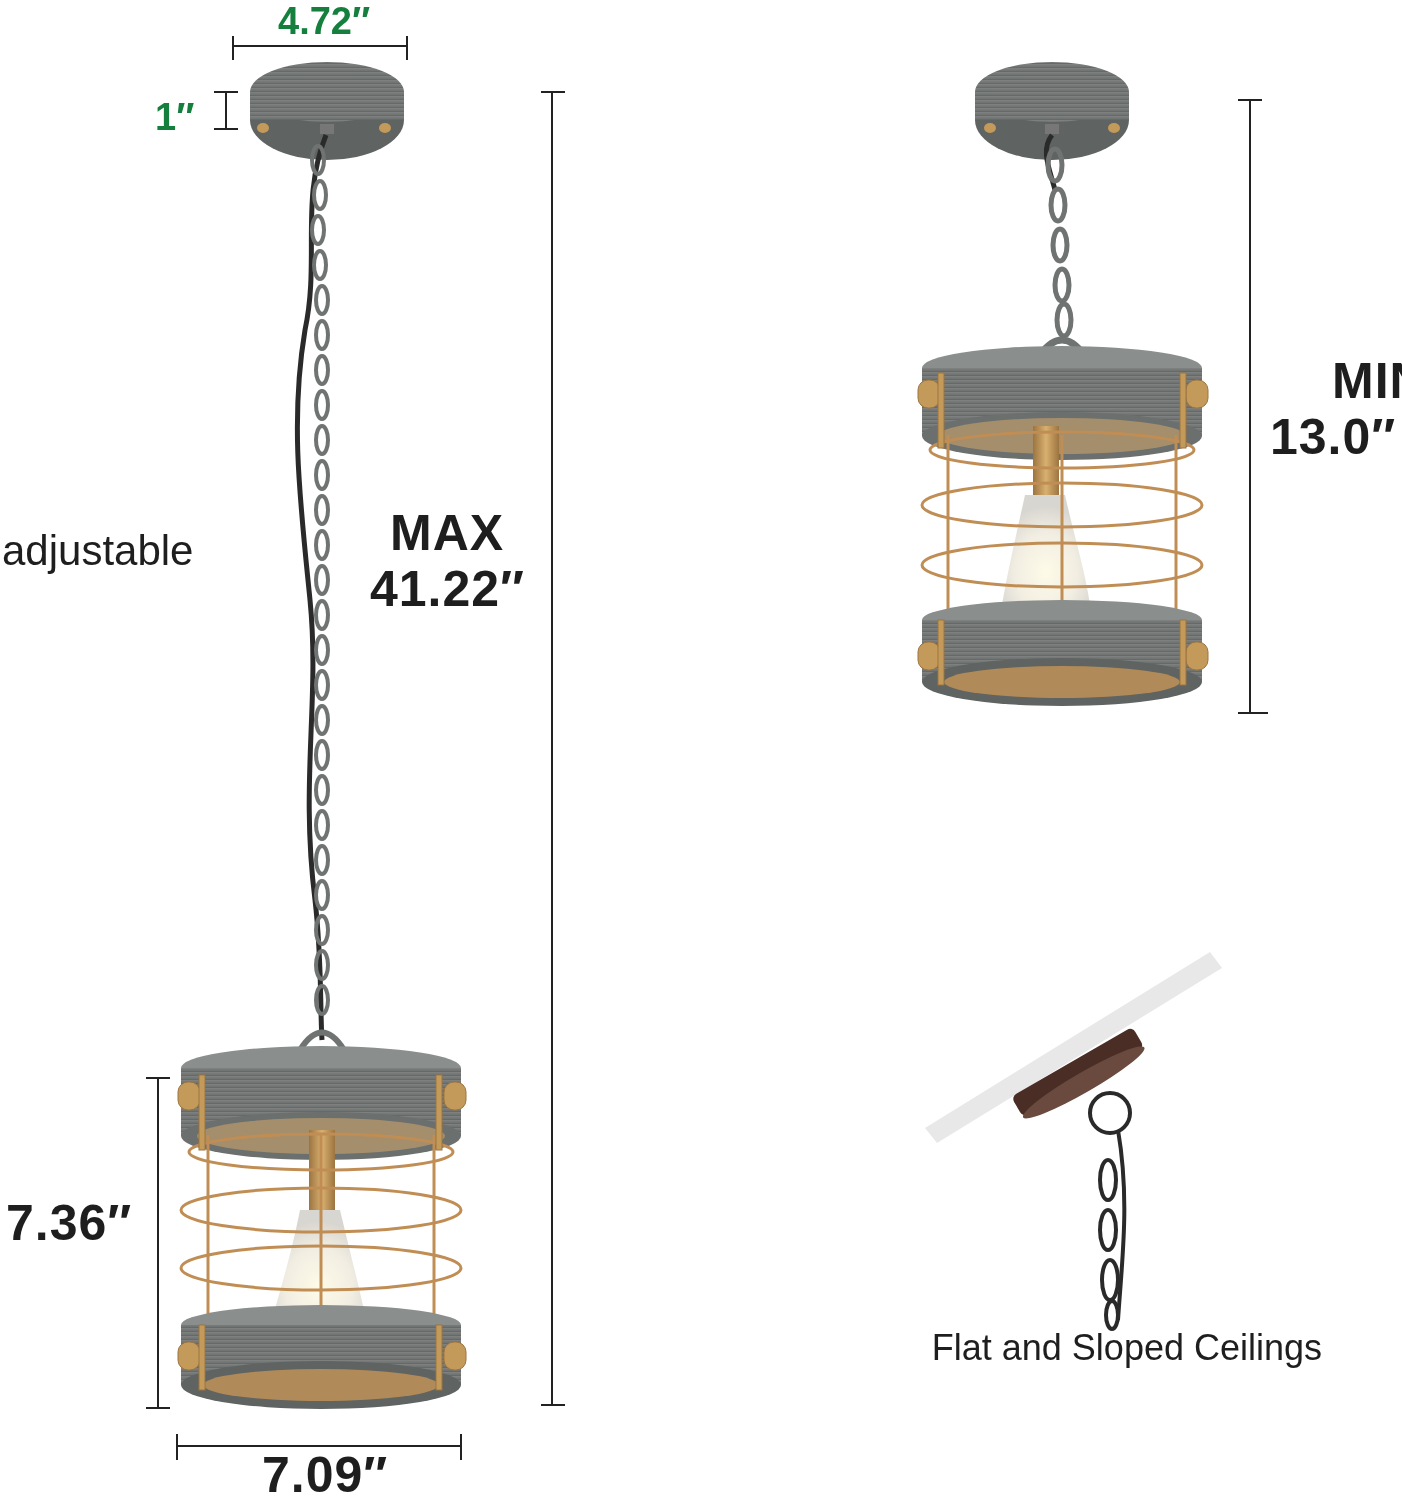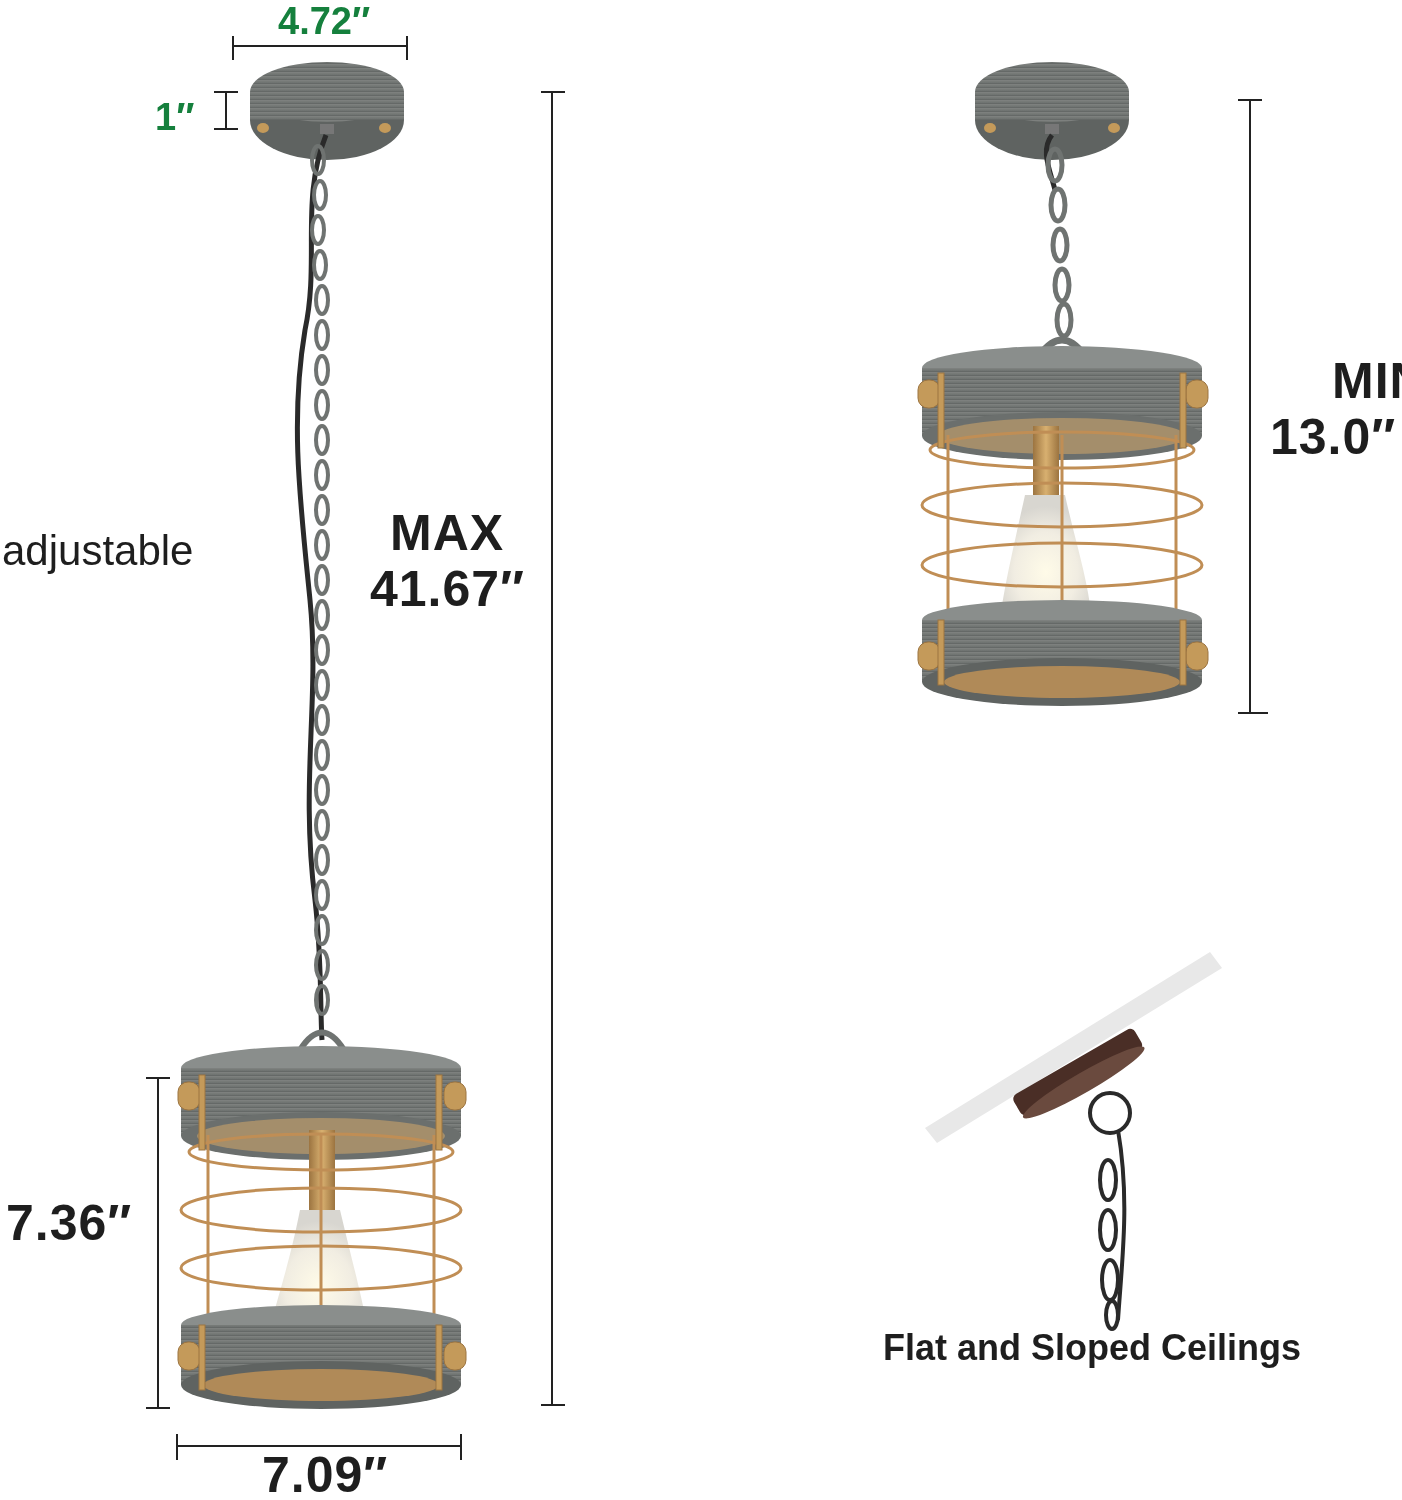--- a/index.html
+++ b/index.html
@@ -2,21 +2,21 @@
 <html><head>
 <meta charset="utf-8">
 <style>
   html, body { margin: 0; padding: 0; background: #ffffff; }
   body { width: 1402px; height: 1500px; position: relative; overflow: hidden;
          font-family: "Liberation Sans", sans-serif; color: #1a1a1a; }
   .abs { position: absolute; }
   .label-bold { font-weight: 700; font-size: 50px; line-height: 1; color: #1e1e1e; letter-spacing: 1px; }
   .label-sm-bold { font-weight: 700; font-size: 38px; line-height: 1; color: #15803d; }
   .label-regular { font-weight: 400; font-size: 42px; line-height: 1; color: #1e1e1e; }
-  .caption { font-weight: 700; font-size: 36px; line-height: 1.2; color: #1e1e1e; text-align: center; }
+  .caption { font-weight: 400; font-size: 36px; line-height: 1.2; color: #1e1e1e; text-align: right; }
   .dimline { background: #222; }
   svg { position: absolute; overflow: visible; }
 </style>
 </head>
 <body>
 
 <div>
 
   <div class="abs label-sm-bold" style="left:278px; top:2px;">4.72″</div>
   <div class="abs dimline" style="left:232px; top:45px; width:176px; height:2px;"></div>
@@ -142,21 +142,21 @@
 
     <g stroke="#222" stroke-width="2">
       <line x1="177" y1="1446" x2="461" y2="1446"></line>
       <line x1="177" y1="1434" x2="177" y2="1460"></line>
       <line x1="461" y1="1434" x2="461" y2="1460"></line>
     </g>
   </svg>
 
   <div class="abs label-regular" style="left:2px; top:530px;">adjustable</div>
   <div class="abs label-bold" style="left:370px; top:508px;margin-left:20px;">MAX</div>
-  <div class="abs label-bold" style="left:370px; top:564px;">41.67″</div>
+  <div class="abs label-bold" style="left:370px; top:564px;">41.22″</div>
   <div class="abs label-bold" style="left:6px; top:1198px;">7.36″</div>
   <div class="abs label-bold" style="left:262px; top:1450px;">7.09″</div>
 </div>
 
 <div>
   <svg width="1402" height="1500" style="left:0; top:0;">
 
     <g>
       <ellipse cx="1052" cy="120" rx="77" ry="40" fill="#5f6361"></ellipse>
       <rect x="975" y="92" width="154" height="28" fill="url(#grain)"></rect>

